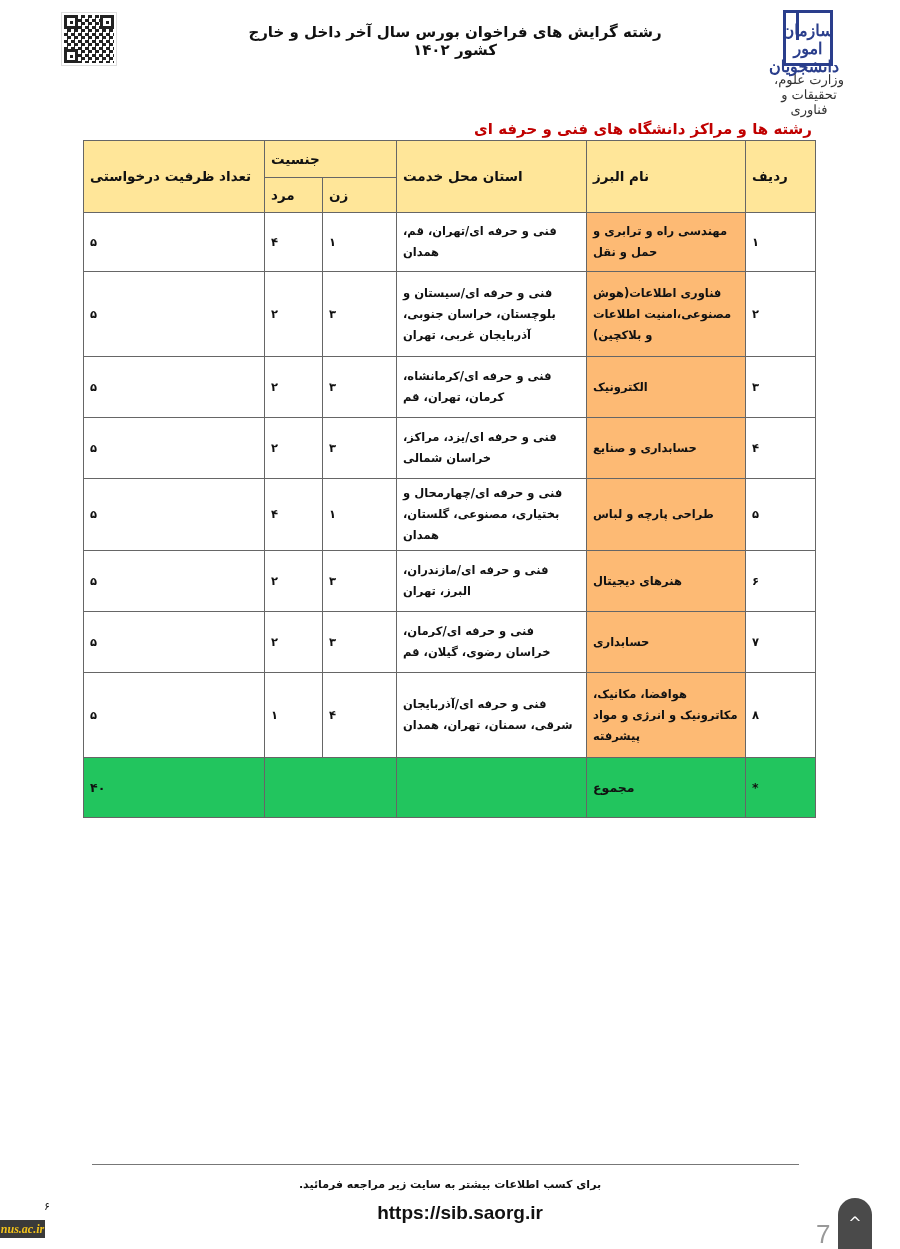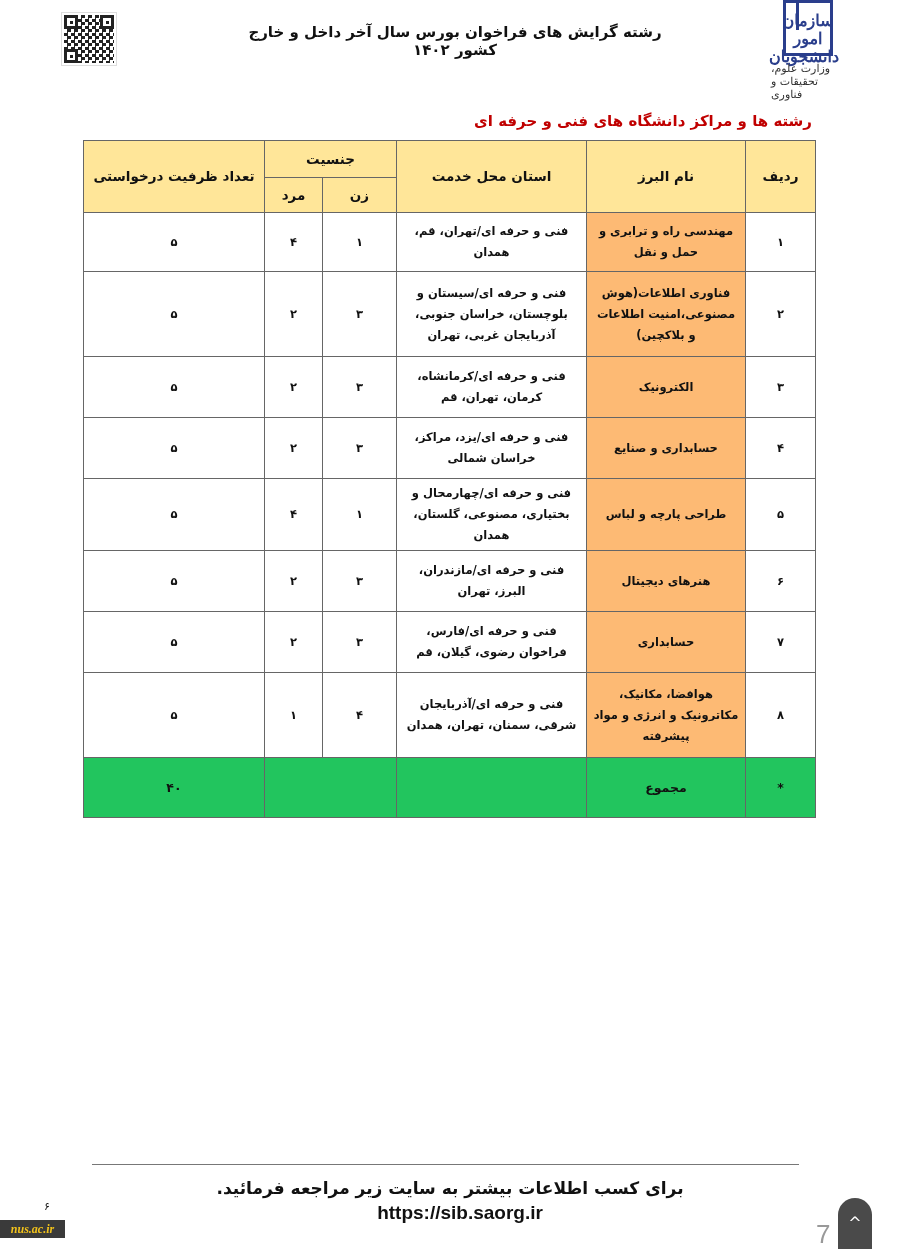--- a/index.html
+++ b/index.html
@@ -20,71 +20,71 @@
       repeating-conic-gradient(#222 0 25%, #fff 0 50%) 0 0/7px 7px;
     border: 2px solid #fff; outline: 1px solid #ddd;
   }
   .qr .corner { position: absolute; width: 14px; height: 14px; border: 3px solid #222; background: #fff; box-sizing: border-box; }
   .qr .corner::after { content: ""; position: absolute; left: 3px; top: 3px; width: 3px; height: 3px; background: #222; }
   .doc-title {
     left: 230px; top: 23px; width: 450px; text-align: center; direction: rtl;
     font-size: 15px; font-weight: bold; color: #111;
   }
   .logo {
-    left: 775px; top: 0; width: 70px; height: 75px;
+    left: 775px; top: 10px; width: 70px; height: 75px;
   }
   .logo-box {
     position: absolute; left: 8px; top: 0; width: 50px; height: 56px;
     border: 3px solid #2a3e8c; border-top-width: 3px; box-sizing: border-box;
   }
   .logo-box::before {
     content: ""; position: absolute; left: 10px; top: -3px; width: 3px; height: 30px; background: #2a3e8c;
   }
   .logo-script {
     position: absolute; left: 2px; top: 12px; width: 62px; text-align: center;
     font-family: "DejaVu Serif", serif; font-size: 16px; font-weight: bold; color: #2a3e8c; direction: rtl;
     line-height: 18px;
   }
   .logo-caption {
-    position: absolute; left: -4px; top: 62px; width: 76px; text-align: left;
-    font-size: 11px; color: #333; direction: rtl; font-family: "DejaVu Serif", serif;
+    position: absolute; left: -4px; top: 62px; width: 76px; text-align: center;
+    font-size: 13px; color: #333; direction: rtl; font-family: "DejaVu Serif", serif;
   }
   .section-title {
-    left: 420px; top: 112px; width: 392px; text-align: right; direction: rtl;
+    left: 420px; top: 120px; width: 392px; text-align: right; direction: rtl;
     font-size: 15px; font-weight: bold; color: #c00000;
   }
 
   
   table.grid {
     position: absolute; left: 83px; top: 140px; width: 732px;
     border-collapse: collapse; direction: rtl; table-layout: fixed;
     font-size: 11.5px; font-weight: bold;
   }
   table.grid td, table.grid th {
-    border: 1px solid #666; text-align: center; vertical-align: middle;
+    border: 1px solid #666; text-align: left; vertical-align: middle;
     padding: 4px 6px; line-height: 21px;
   }
   table.grid th { background: #ffe699; font-size: 13.5px; font-weight: bold; }
   table.grid td.name { background: #fdba74; }
   table.grid tr.total td { background: #22c55e; font-size: 12.5px; }
   .num { font-family: "DejaVu Sans", sans-serif; font-weight: bold; }
 
   
   .rule { left: 92px; top: 1164px; width: 707px; height: 1px; background: #777; }
   .footer-note {
     left: 200px; top: 1178px; width: 500px; text-align: center; direction: rtl;
-    font-size: 17px; font-weight: bold; color: #111;
+    font-size: 11px; font-weight: bold; color: #111;
   }
   .footer-url {
     left: 250px; top: 1202px; width: 420px; text-align: center;
     font-family: "Liberation Sans", sans-serif; font-size: 19px; font-weight: bold; color: #111;
   }
   .page-left { left: 44px; top: 1200px; font-size: 11px; color: #111; }
   .badge {
-    left: 0; top: 1220px; width: 65px; height: 18px; background: #3a3a3a;
+    left: 0; top: 1220px; width: 45px; height: 18px; background: #3a3a3a;
     color: #f2c21b; font-family: "Liberation Serif", serif; font-style: italic; font-weight: bold;
     font-size: 12px; line-height: 18px; text-align: center;
   }
   .page-right { left: 816px; top: 1220px; font-family: "Liberation Sans", sans-serif; font-size: 26px; color: #999; line-height: 29px; }
   .scroll-top {
     left: 838px; top: 1198px; width: 34px; height: 60px; background: #4a4a4a;
     border-radius: 17px 17px 0 0; color: #fff; text-align: center; font-size: 16px; line-height: 50px;
   }
 </style>
 </head>
@@ -170,21 +170,21 @@
     <td class="num">۶</td>
     <td class="name">هنرهای دیجیتال</td>
     <td>فنی و حرفه ای/مازندران، البرز، تهران</td>
     <td class="num">۳</td>
     <td class="num">۲</td>
     <td class="num">۵</td>
   </tr>
       <tr style="height: 61px;">
     <td class="num">۷</td>
     <td class="name">حسابداری</td>
-    <td>فنی و حرفه ای/فارس، فراخوان رضوی، گیلان، قم</td>
+    <td>فنی و حرفه ای/کرمان، خراسان رضوی، گیلان، قم</td>
     <td class="num">۳</td>
     <td class="num">۲</td>
     <td class="num">۵</td>
   </tr>
       <tr style="height: 85px;">
     <td class="num">۸</td>
     <td class="name">هوافضا، مکانیک، مکاترونیک و انرژی و مواد پیشرفته</td>
     <td>فنی و حرفه ای/آذربایجان شرقی، سمنان، تهران، همدان</td>
     <td class="num">۴</td>
     <td class="num">۱</td>

